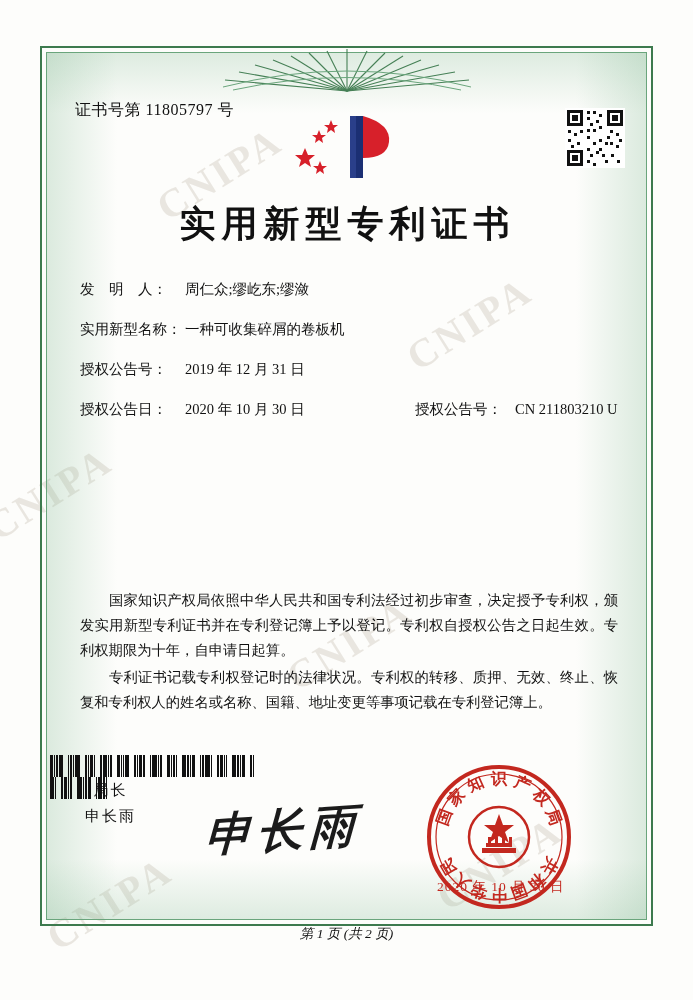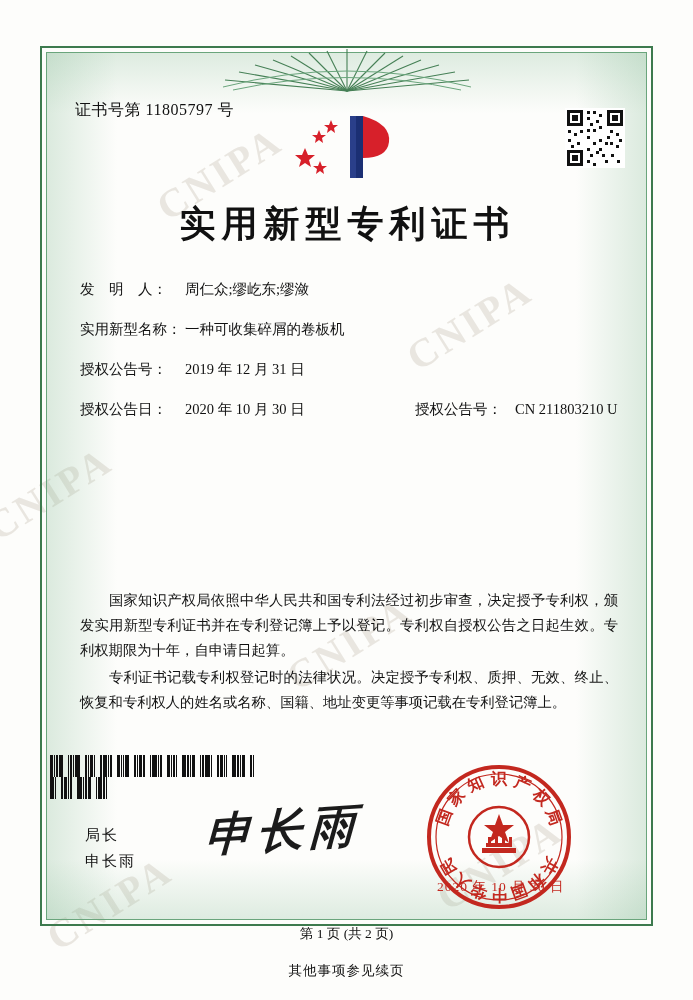--- a/index.html
+++ b/index.html
@@ -185,25 +185,26 @@
     background: #111;
     height: 22px;
     margin-right: 1px;
     vertical-align: top;
   }
 
   
   .sig-label {
     position: absolute;
     left: 85px;
-    top: 822px;
+    top: 777px;
     font-size: 15px;
     line-height: 26px;
     letter-spacing: 2px;
     color: #111;
+    text-align: center;
   }
   .sig-script {
     position: absolute;
     left: 205px;
     top: 800px;
     font-size: 46px;
     font-family: "DejaVu Serif", serif;
     font-style: italic;
     font-weight: bold;
     color: #1b1b1b;
@@ -230,20 +231,21 @@
   }
 
   .page-num {
     position: absolute;
     left: 0;
     top: 925px;
     width: 693px;
     text-align: center;
     font-size: 13.5px;
     color: #111;
+    font-style: italic;
   }
   .footer-note {
     position: absolute;
     left: 0;
     top: 962px;
     width: 693px;
     text-align: center;
     font-size: 13.5px;
     color: #111;
     letter-spacing: 1px;
@@ -320,21 +322,21 @@
         <div class="field-label">授权公告日：</div>
         <div class="field-value">2020 年 10 月 30 日</div>
         <div class="field-label2">授权公告号：</div>
         <div class="field-value2">CN 211803210 U</div>
       </div>
 
     </div>
 
     <div class="paragraphs">
       <p>国家知识产权局依照中华人民共和国专利法经过初步审查，决定授予专利权，颁发实用新型专利证书并在专利登记簿上予以登记。专利权自授权公告之日起生效。专利权期限为十年，自申请日起算。</p>
-      <p>专利证书记载专利权登记时的法律状况。决定授予专利权、质押、无效、终止、恢复和专利权人的姓名或名称、国籍、地址变更等事项记载在专利登记簿上。</p>
+      <p>专利证书记载专利权登记时的法律状况。专利权的转移、质押、无效、终止、恢复和专利权人的姓名或名称、国籍、地址变更等事项记载在专利登记簿上。</p>
     </div>
   </div>
 
   <div class="logo">
     <svg width="110" height="80" viewBox="0 0 110 80">
       <g fill="#d7202a">
         <polygon points="12,40 15,47 22,47 16,52 18,59 12,55 6,59 8,52 2,47 9,47"></polygon>
         <polygon points="26,22 28,27 33,27 29,30 30,35 26,32 22,35 23,30 19,27 24,27"></polygon>
         <polygon points="38,12 40,17 45,17 41,20 42,25 38,22 34,25 35,20 31,17 36,17"></polygon>
         <polygon points="27,53 29,58 34,58 30,61 31,66 27,63 23,66 24,61 20,58 25,58"></polygon>
@@ -450,15 +452,14 @@
         <rect x="64" y="75" width="3" height="8"></rect>
         <rect x="71" y="75" width="3" height="8"></rect>
         <rect x="78" y="75" width="3" height="8"></rect>
         <rect x="85" y="75" width="3" height="8"></rect>
       </g>
     </svg>
   </div>
   <div class="seal-date">2020 年 10 月 30 日</div>
 
   <div class="page-num">第 1 页 (共 2 页)</div>
-  <div class="footer-note">其他事项参见续页</div>
 
 </div>
 
 </body></html>

